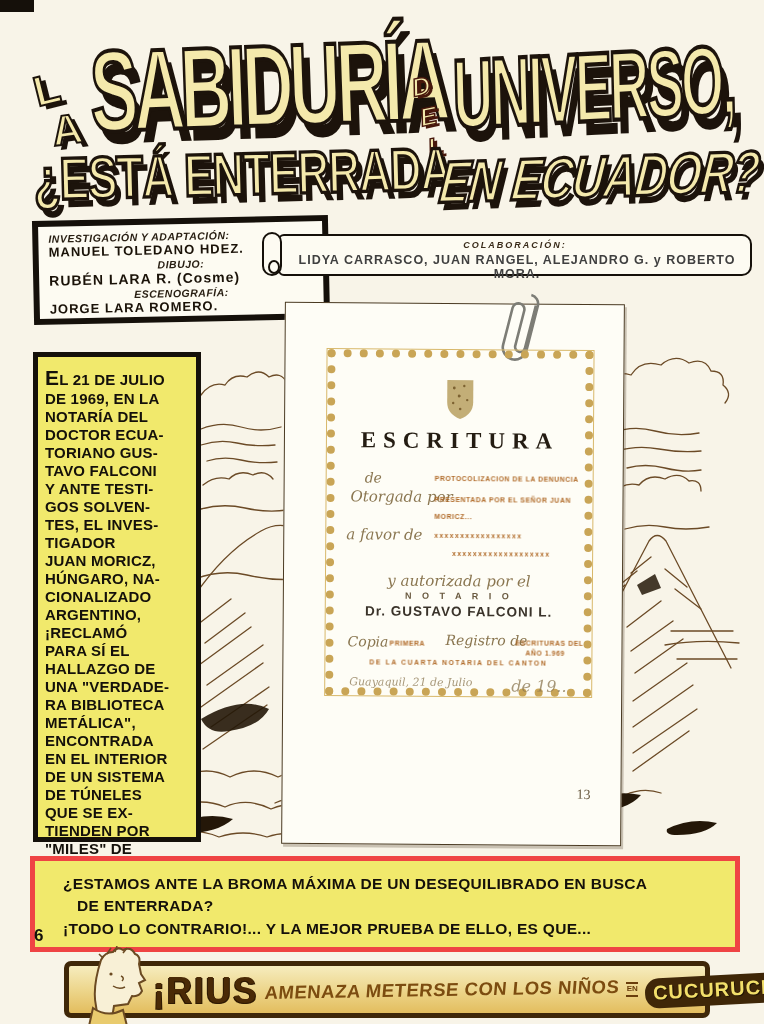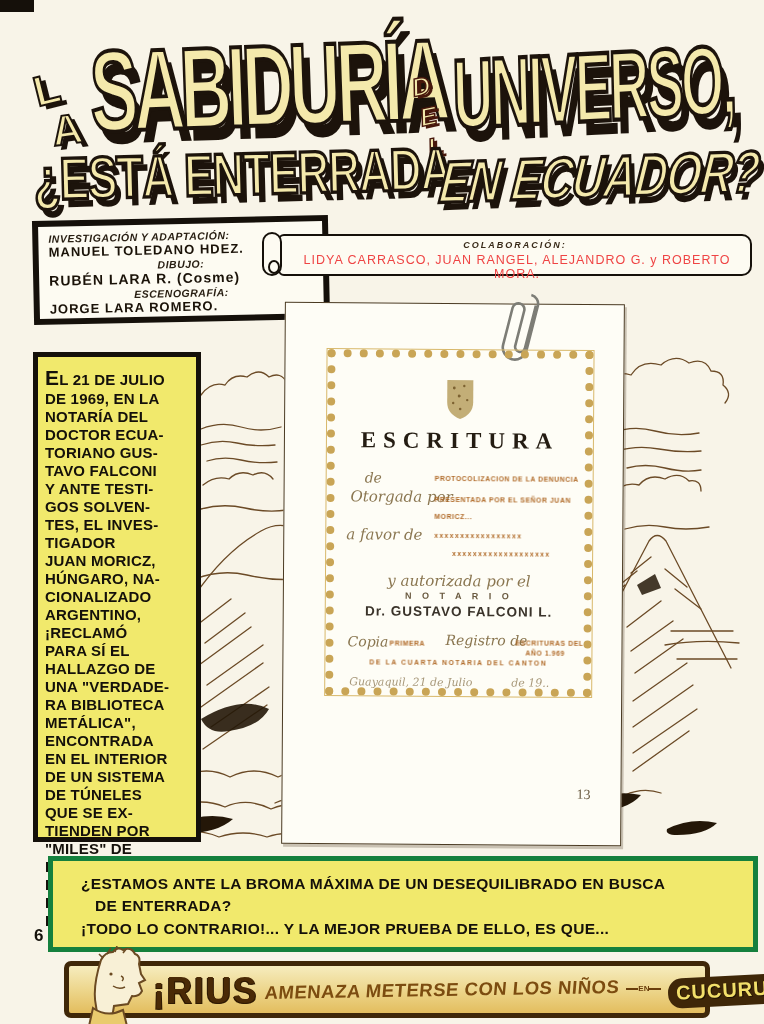--- a/index.html
+++ b/index.html
@@ -31,21 +31,21 @@
   .scroll{position:absolute;left:262px;top:214px;width:490px;height:46px;margin-top:18px;}
   .scroll .ribbon{position:absolute;left:16px;top:2px;right:0;bottom:2px;background:#fdfbf2;
                   border:2.5px solid #15100a;border-radius:6px 10px 10px 6px;}
   .scroll .roll{position:absolute;left:0;top:0;width:20px;height:44px;background:#fdfbf2;
                 border:2.5px solid #15100a;border-radius:10px;box-sizing:border-box;}
   .scroll .roll::after{content:"";position:absolute;left:4px;top:26px;width:8px;height:10px;
                 border:2px solid #15100a;border-radius:50%;}
   .scroll .lab{position:absolute;left:0;right:0;top:4px;text-align:center;font-size:9px;
                font-style:italic;font-weight:700;letter-spacing:2px;color:#3a2c1a;}
   .scroll .names{position:absolute;left:8px;right:4px;top:17px;text-align:center;font-size:12.5px;
-               font-weight:400;letter-spacing:1px;color:#ef4444;}
+               font-weight:700;letter-spacing:1px;color:#404040;}
   
   .caption{position:absolute;left:33px;top:352px;width:168px;height:490px;background:#f1e96c;
            border:5px solid #15100a;box-sizing:border-box;padding:8px 7px;}
   .caption-text{font-size:15px;font-weight:700;line-height:1.2;letter-spacing:.2px;
                 white-space:pre-line;color:#14100a;}
   .caption-text::first-letter{font-size:21px;font-weight:900;}
   .letra{position:absolute;left:48px;top:822px;width:190px;text-align:center;
          font-size:11px;font-style:italic;font-weight:700;letter-spacing:1px;color:#2a2014;}
   
   .doc{position:absolute;left:283px;top:303px;width:338px;height:540px;background:#fefdf6;
@@ -57,33 +57,33 @@
        font-family:"Liberation Serif",serif;font-weight:700;font-size:23px;letter-spacing:7px;color:#241c12;}
   .scriptt{font-family:"DejaVu Serif",serif;font-style:italic;color:#8a7650;}
   .typed{font-size:6.8px;letter-spacing:.6px;color:#b06a28;font-weight:700;filter:blur(.3px);white-space:nowrap;}
   .doc .abs{position:absolute;}
   .doc .notario{letter-spacing:4px;font-size:9px;color:#6a5a40;font-weight:700;text-align:center;}
   .doc .falconi{font-size:13.5px;font-weight:700;color:#3a332a;letter-spacing:1px;text-align:center;}
   .doc .pagenum{position:absolute;right:30px;top:482px;font-family:"Liberation Serif",serif;
        font-size:14px;color:#6a5a40;}
   
   .bottombox{position:absolute;left:30px;top:856px;width:710px;height:96px;background:#f1e96c;
-       border:5px solid #15803d;box-sizing:border-box;padding:12px 0 0 28px;margin-left:18px;}
+       border:5px solid #ef4444;box-sizing:border-box;padding:12px 0 0 28px;}
   .bottombox .bl{font-size:15.5px;font-weight:700;letter-spacing:.3px;line-height:1.45;color:#14100a;}
   .bottombox .bl.indent{padding-left:14px;}
   .pageno{position:absolute;left:34px;top:926px;font-size:17px;font-weight:900;color:#14100a;}
   
   .banner{position:absolute;left:64px;top:961px;width:646px;height:57px;box-sizing:border-box;
        border:5px solid #3f2708;border-radius:7px;background:linear-gradient(180deg,#f6ecbe 0%,#ecd488 55%,#e3bd5e 100%);}
   .banner-inner{position:absolute;left:84px;right:6px;top:0;bottom:0;display:flex;align-items:center;gap:7px;}
   .b-rius{font-size:35px;font-weight:900;color:#4a2a06;letter-spacing:2px;
           text-shadow:1px 1px 0 #2e1902, -1px 1px 0 #2e1902;transform:scaleY(1.05);}
   .b-mid{font-size:18.5px;font-weight:800;color:#7c4c10;letter-spacing:.5px;
          transform:skewX(-6deg) rotate(-1deg);white-space:nowrap;}
-  .b-en{display:flex;flex-direction:row;align-items:center;font-size:8px;font-weight:900;
+  .b-en{display:flex;flex-direction:column;align-items:center;font-size:8px;font-weight:900;
         color:#6a3e0c;line-height:1.1;}
   .b-en .dash{width:12px;border-top:2px solid #6a3e0c;margin:1px 0;}
   .b-cucu{background:#3f2708;color:#f2df6a;font-weight:900;font-size:20px;letter-spacing:1px;
           padding:3px 8px 4px;border-radius:14px;transform:rotate(-3deg);white-space:nowrap;
           text-shadow:1px 1px 0 #1e1202;}
   .head-svg{position:absolute;left:-6px;top:-20px;}
   svg{display:block;}
 </style>
 </head>
 <body>
@@ -236,21 +236,21 @@
       <div class="abs falconi" style="left:0;right:0;top:246px">Dr. GUSTAVO FALCONI L.</div>
 
       <div class="abs scriptt" style="left:14px;top:276px;font-size:14px">Copia</div>
       <div class="abs typed" style="left:56px;top:282px">PRIMERA</div>
       <div class="abs scriptt" style="left:112px;top:274px;font-size:14px">Registro de</div>
       <div class="abs typed" style="left:182px;top:281px">ESCRITURAS DEL</div>
       <div class="abs typed" style="left:192px;top:291px">AÑO 1.969</div>
       <div class="abs typed" style="left:0;right:0;top:301px;text-align:center;letter-spacing:1.6px">DE LA CUARTA NOTARIA DEL CANTON</div>
 
       <div class="abs scriptt" style="left:16px;top:318px;font-size:11px;opacity:.75">Guayaquil, 21 de Julio</div>
-      <div class="abs scriptt" style="left:178px;top:318px;font-size:11px;opacity:.75">de 19..</div>
+      <div class="abs scriptt" style="left:178px;top:318px;font-size:16px;opacity:.75">de 19..</div>
     </div>
     <div class="pagenum">13</div>
   </div>
 
   <div class="bottombox">
     <div class="bl">¿ESTAMOS ANTE LA BROMA MÁXIMA DE UN DESEQUILIBRADO EN BUSCA</div>
     <div class="bl indent">DE ENTERRADA?</div>
     <div class="bl">¡TODO LO CONTRARIO!... Y LA MEJOR PRUEBA DE ELLO, ES QUE...</div>
   </div>
   <div class="pageno">6</div>

